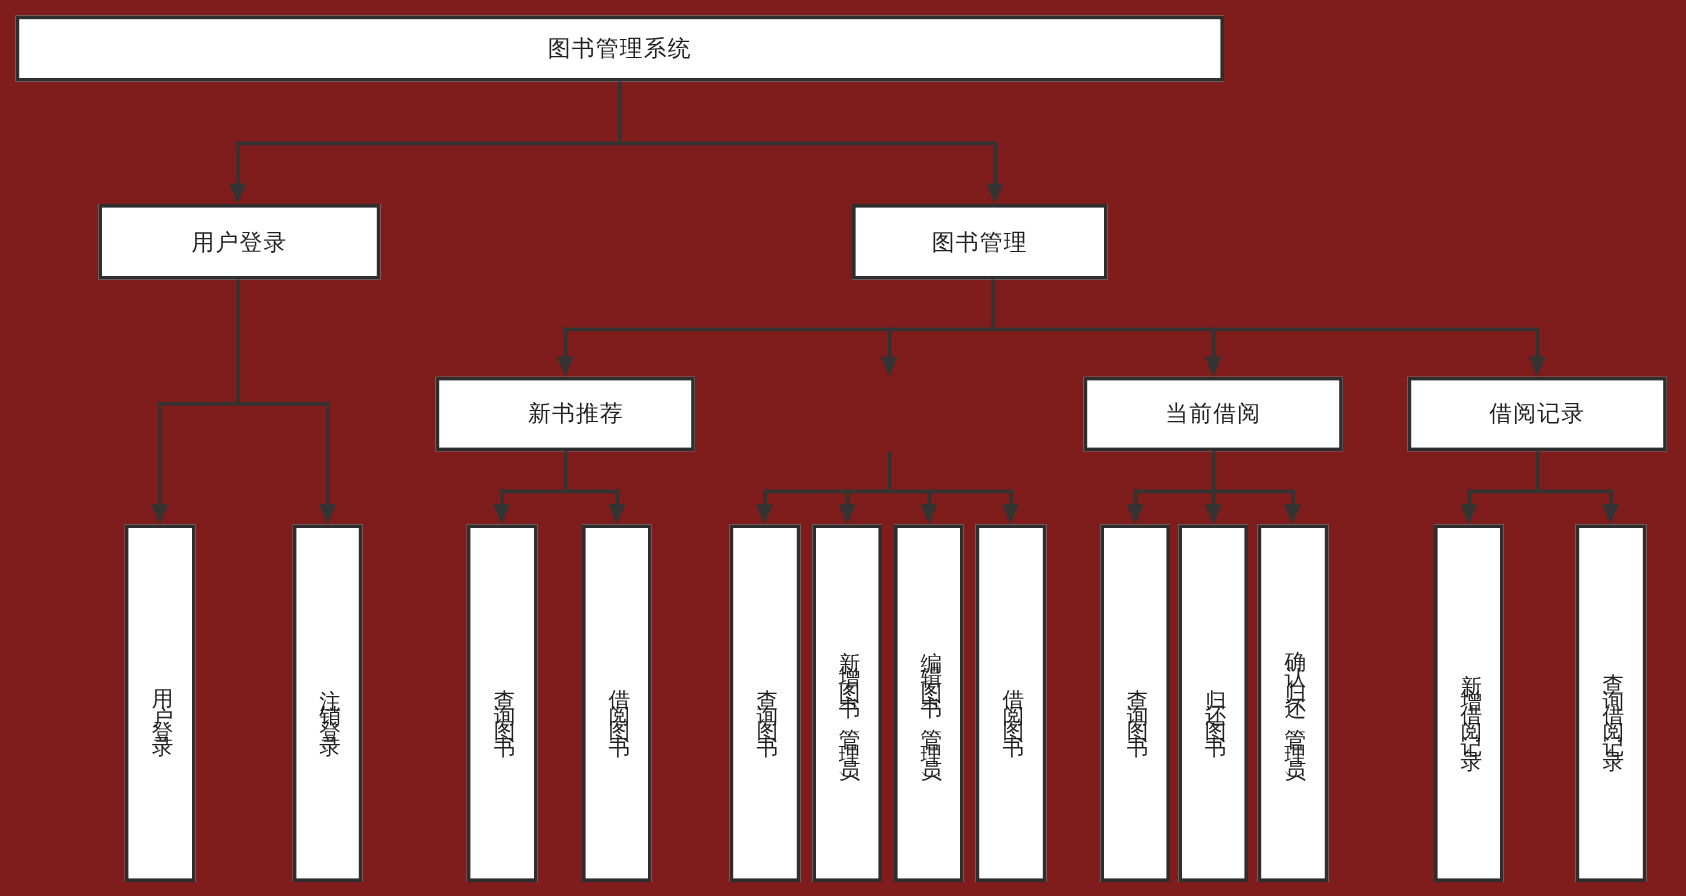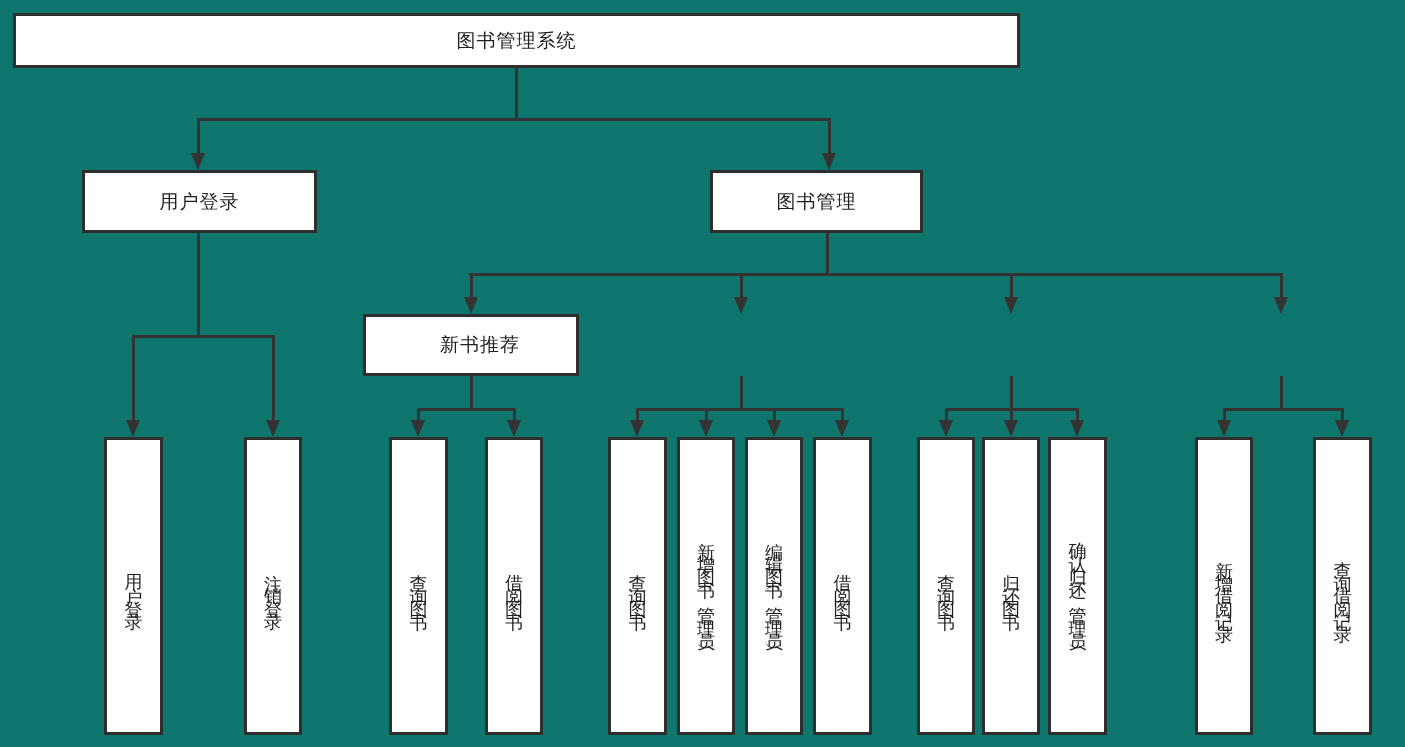--- a/index.html
+++ b/index.html
@@ -1,20 +1,20 @@
 <!DOCTYPE html>
 <html><head>
 <meta charset="utf-8">
 <style>
   html,body{margin:0;padding:0;background:#ffffff;}
   .canvas{
     position:relative;
     width:1405px;height:747px;
-    background:#0f766e;
-    font-family:Liberation Serif, serif;
+    background:#7f1d1d;
+    font-family:Liberation Mono, monospace;
     color:#1f1f1f;
     overflow:hidden;
   }
   .node{
     position:absolute;
     border:3px solid #2e2e2e;
     background:#ffffff;
     display:flex;align-items:center;justify-content:center;
     font-size:19px;
     letter-spacing:1px;
@@ -66,20 +66,26 @@
 
   <div class="node" style="left:82px;top:170px;width:235px;height:63px;">
     <span>用户登录</span>
   </div>
   <div class="node" style="left:710px;top:170px;width:213px;height:63px;">
     <span>图书管理</span>
   </div>
 
   <div class="node" style="left:363px;top:314px;width:216px;height:62px;padding-left:18px;">
     <span>新书推荐</span>
+  </div>
+  <div class="node" style="left:903px;top:314px;width:216px;height:62px;">
+    <span>当前借阅</span>
+  </div>
+  <div class="node" style="left:1173px;top:314px;width:216px;height:62px;">
+    <span>借阅记录</span>
   </div>
 
   <div class="vnode" style="left:104px;width:59px;">
     <span>用户登录</span>
     </div>
   <div class="vnode" style="left:244px;width:58px;">
     <span>注销登录</span>
     </div>
 
   <div class="vnode" style="left:389px;width:59px;">

